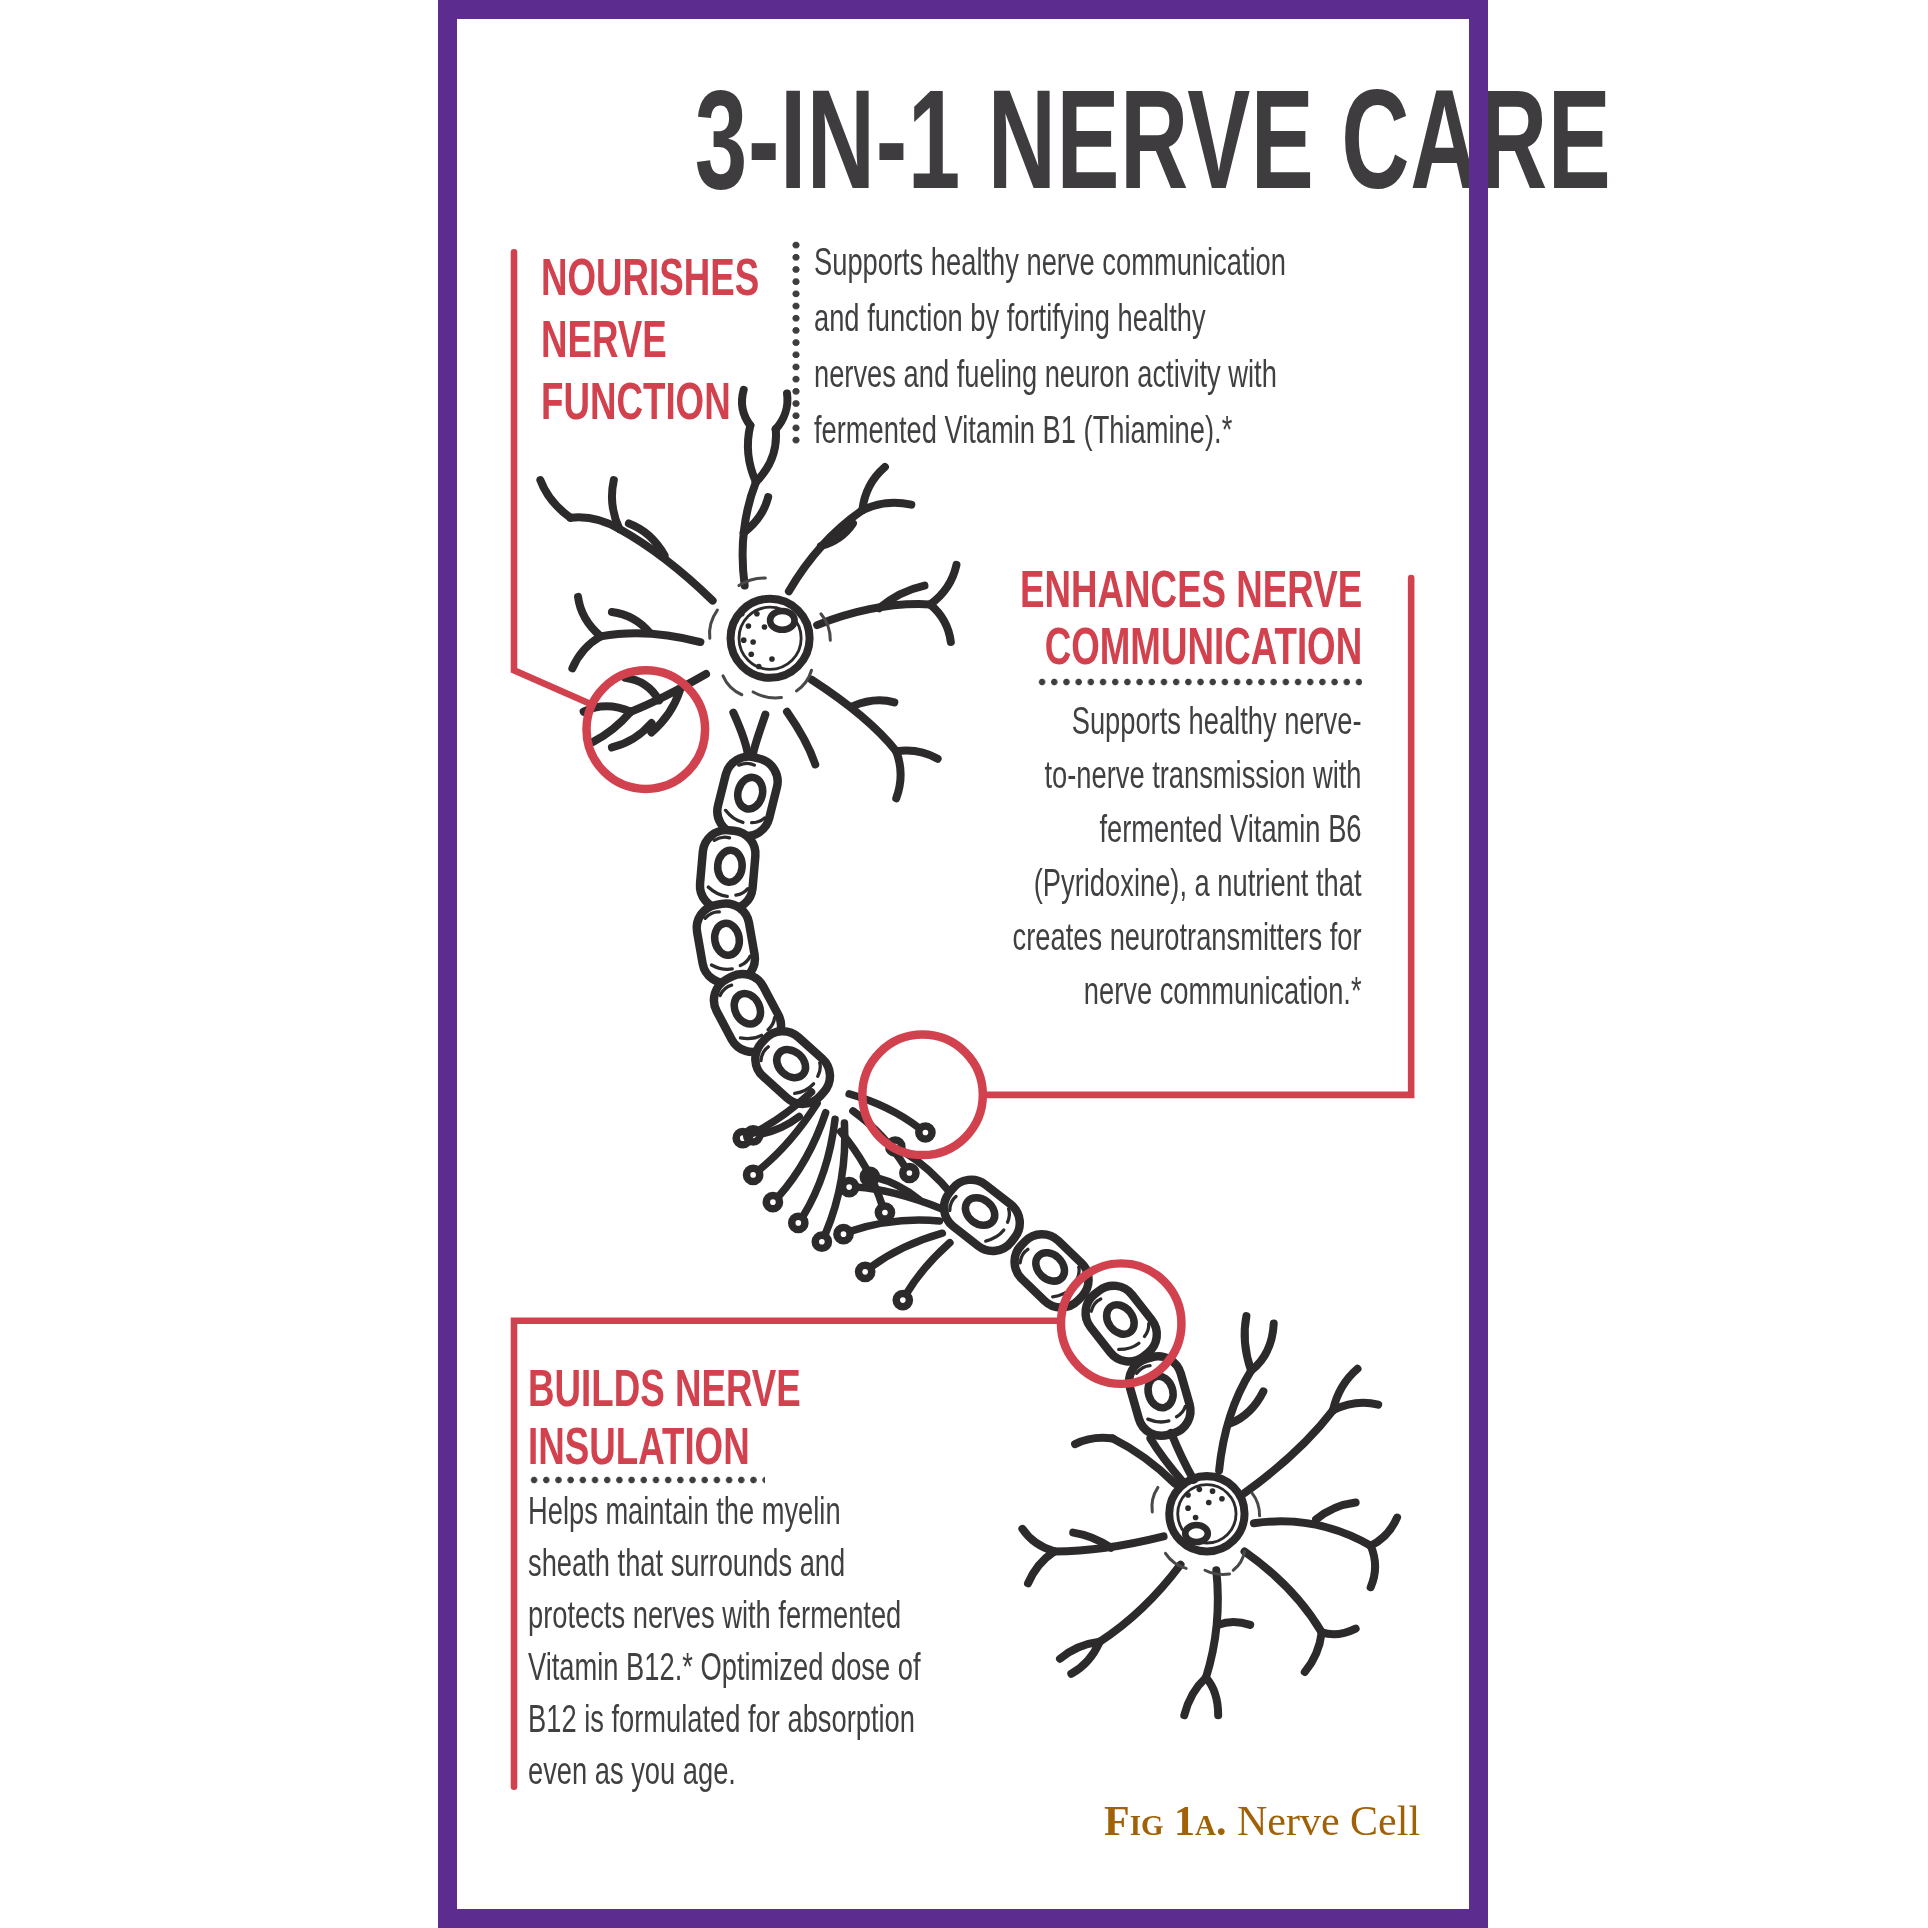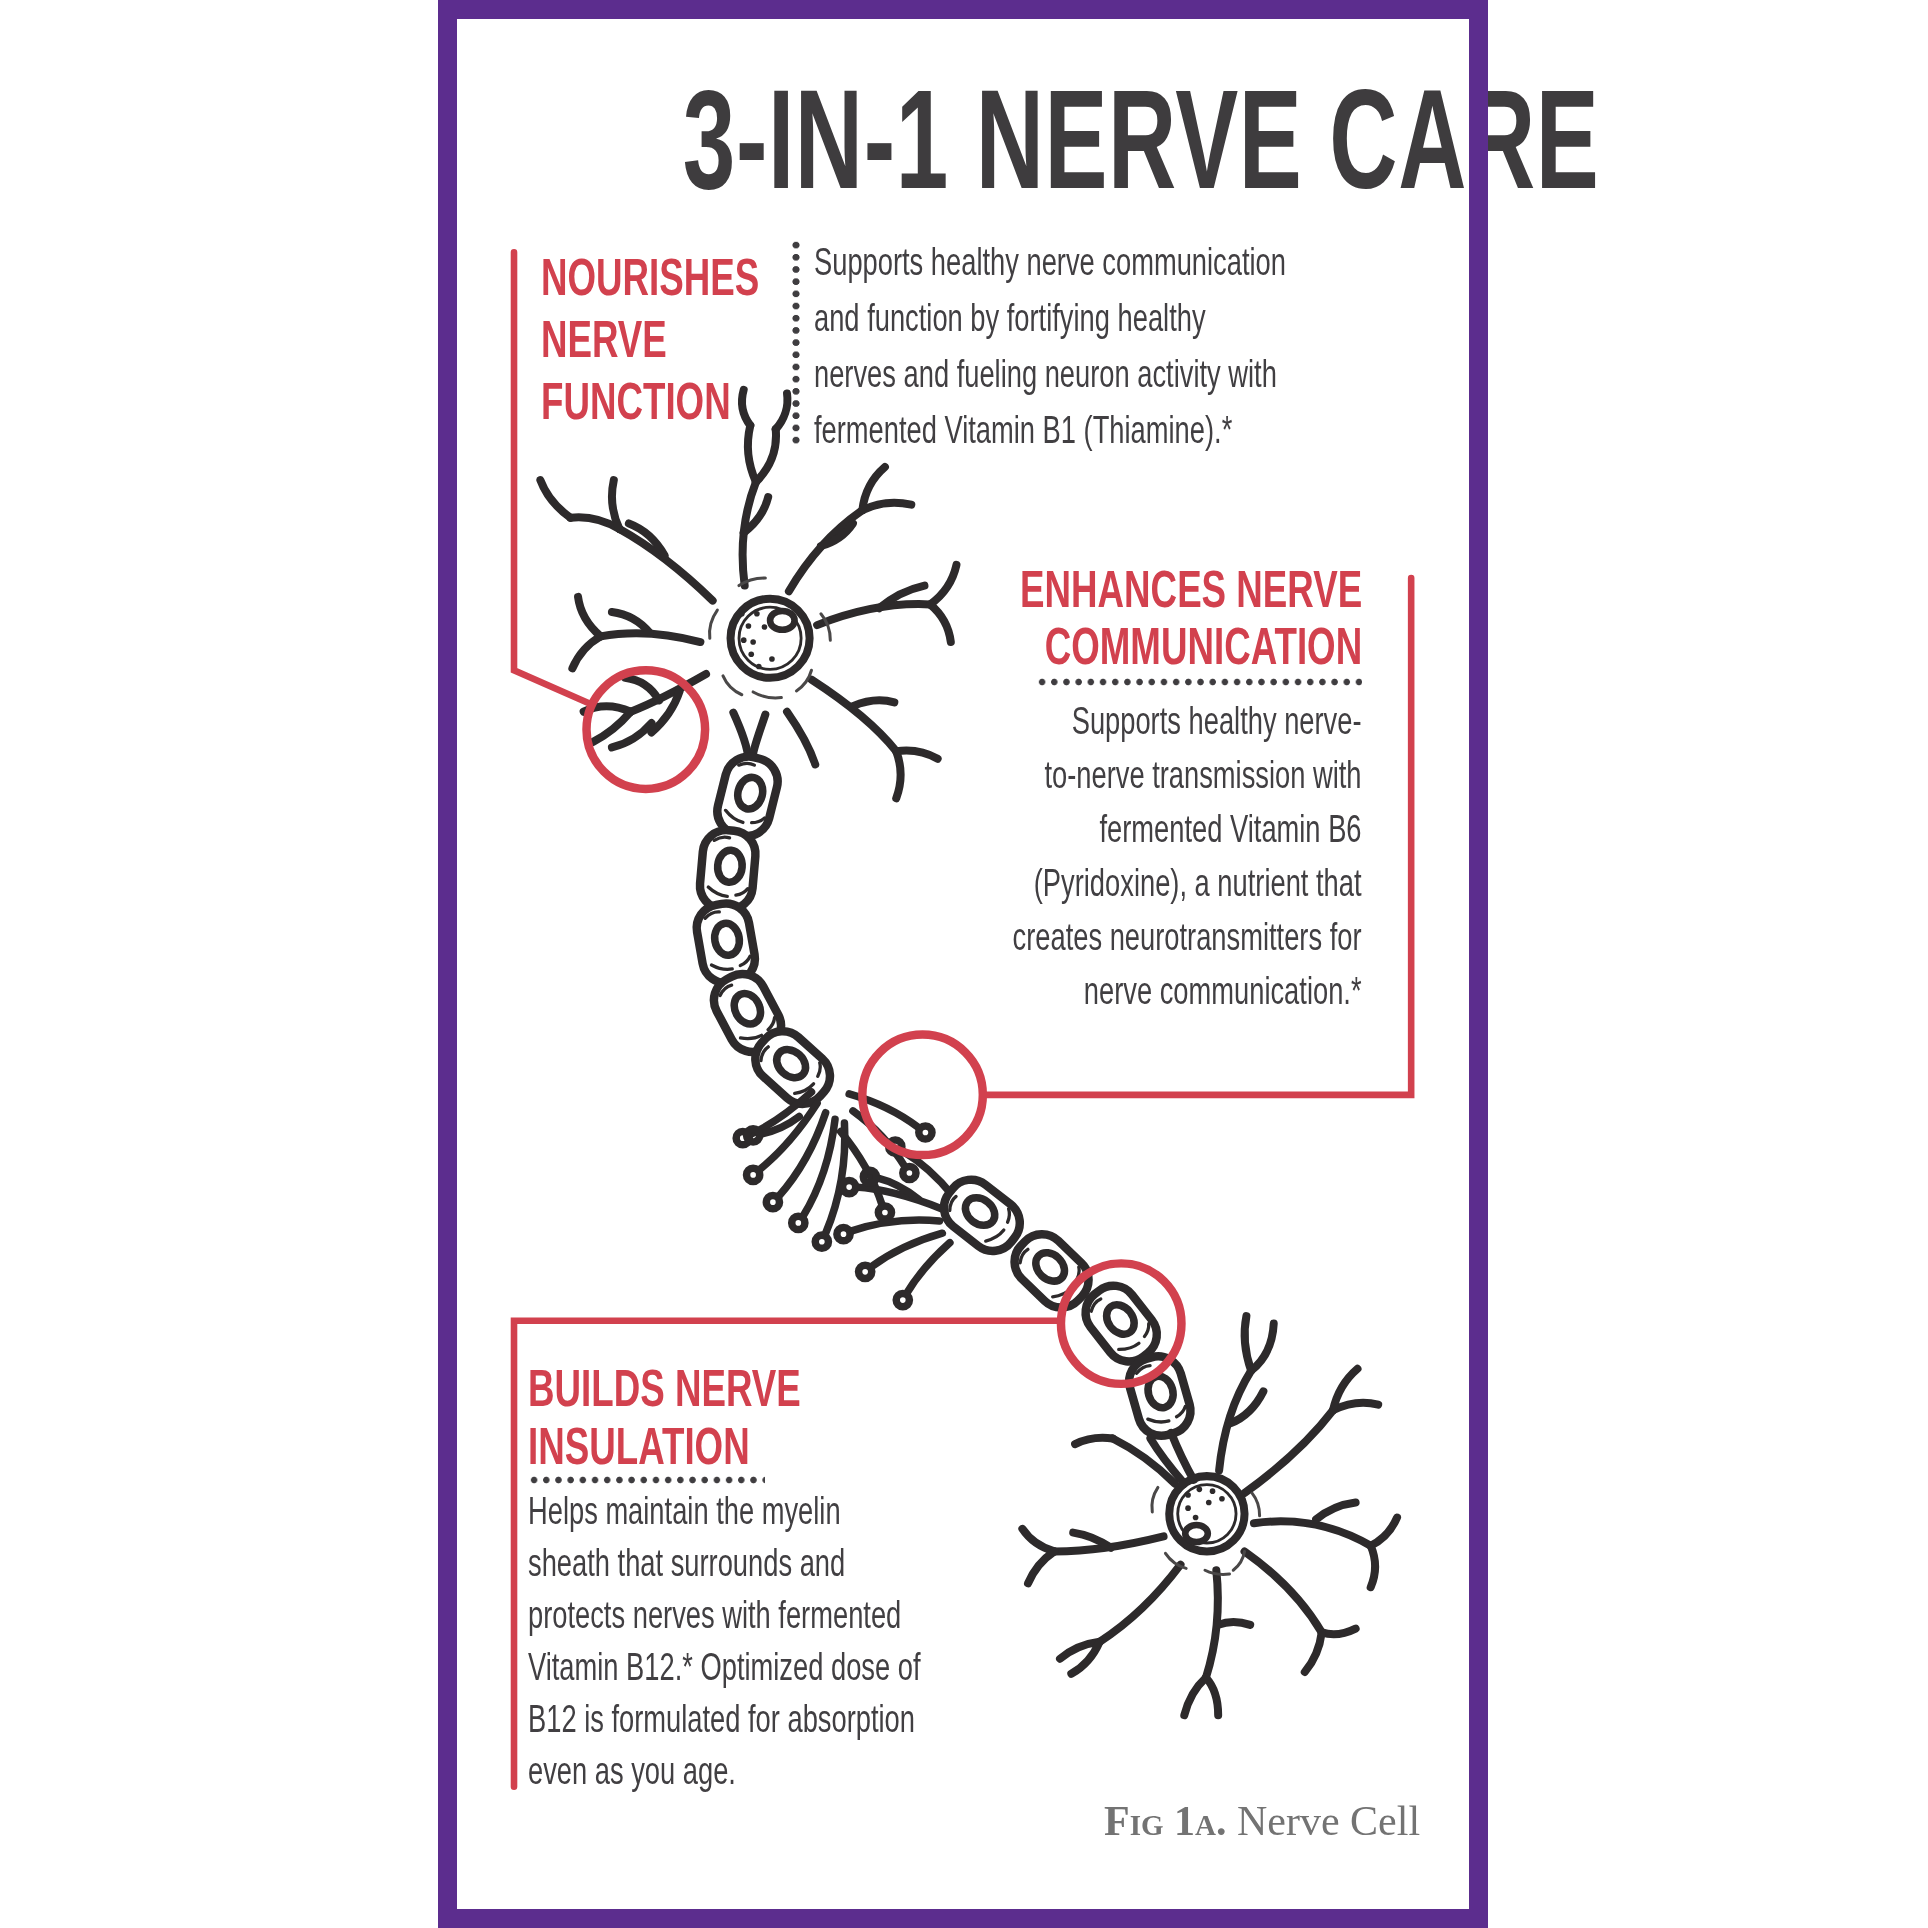--- a/index.html
+++ b/index.html
@@ -2,40 +2,40 @@
 <html style="font-size:15px"><head>
 <meta charset="utf-8">
 <style>
   html,body{margin:0;padding:0;background:#ffffff;}
   .canvas{position:relative;width:1928px;height:1928px;background:#ffffff;overflow:hidden;
           font-family:"Liberation Sans","DejaVu Sans",sans-serif;}
   .frame{position:absolute;left:438px;top:0;width:1050px;height:1928px;
          border:19px solid #5c2d8e;box-sizing:border-box;z-index:6;pointer-events:none;}
   svg.illus{position:absolute;left:0;top:0;z-index:1;}
   .txt{position:absolute;z-index:3;}
-  .title-wrap{position:absolute;left:457px;top:68px;width:1012px;text-align:center;z-index:3;}
+  .title-wrap{position:absolute;left:457px;top:68px;width:1012px;text-align:center;z-index:3;padding-left:12px;}
   .title{display:inline-block;font-size:141px;line-height:143px;font-weight:bold;color:#3e3c3e;
          transform:scaleX(.67);white-space:nowrap;letter-spacing:0.9px;}
   .head{font-weight:bold;color:#d2414e;white-space:nowrap;font-size:51px;}
   .sec1-head{left:541px;top:247px;line-height:62px;transform:scaleX(.72);transform-origin:top left;}
   .sec2-head{right:566px;top:561px;line-height:57px;text-align:right;transform:scaleX(.72);transform-origin:top right;}
   .sec3-head{left:528px;top:1360px;line-height:58px;transform:scaleX(.72);transform-origin:top left;}
   .body{color:#413f42;font-size:39px;white-space:nowrap;}
   .sec1-body{left:814px;top:234px;line-height:56px;transform:scaleX(.70);transform-origin:top left;}
   .sec2-body{right:566px;top:694px;line-height:54px;text-align:right;transform:scaleX(.70);transform-origin:top right;}
   .sec3-body{left:528px;top:1485px;line-height:52px;transform:scaleX(.70);transform-origin:top left;}
   .vdots{position:absolute;left:792px;top:239px;width:7.5px;height:205px;z-index:3;
          background-image:radial-gradient(circle,#3f3d40 3px,transparent 3.7px);
          background-size:7.5px 12.2px;background-repeat:repeat-y;}
   .hdots{position:absolute;height:7.5px;z-index:3;
          background-image:radial-gradient(circle,#3f3d40 2.8px,transparent 3.5px);
          background-size:12.2px 7.5px;background-repeat:repeat-x;}
   .hdots2{right:566px;width:326px;top:678px;}
   .hdots3{left:528px;width:237px;top:1476px;}
-  .caption{position:absolute;left:1104px;top:1797px;z-index:3;color:#737373;
+  .caption{position:absolute;left:1104px;top:1797px;z-index:3;color:#a16207;
            font-family:"Liberation Serif","DejaVu Serif",serif;font-size:42px;white-space:nowrap;}
   .cap-label{font-weight:bold;font-variant:small-caps;}
 </style>
 </head>
 <body>
 
 <div class="canvas">
 
   <svg class="illus" width="1928" height="1928" viewBox="0 0 2048 2048">
     <defs>

